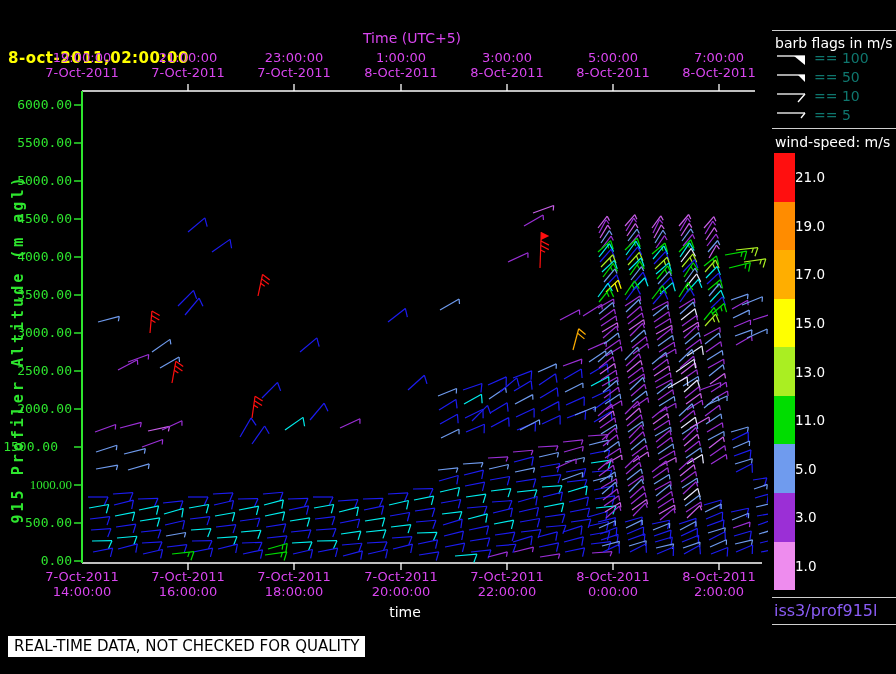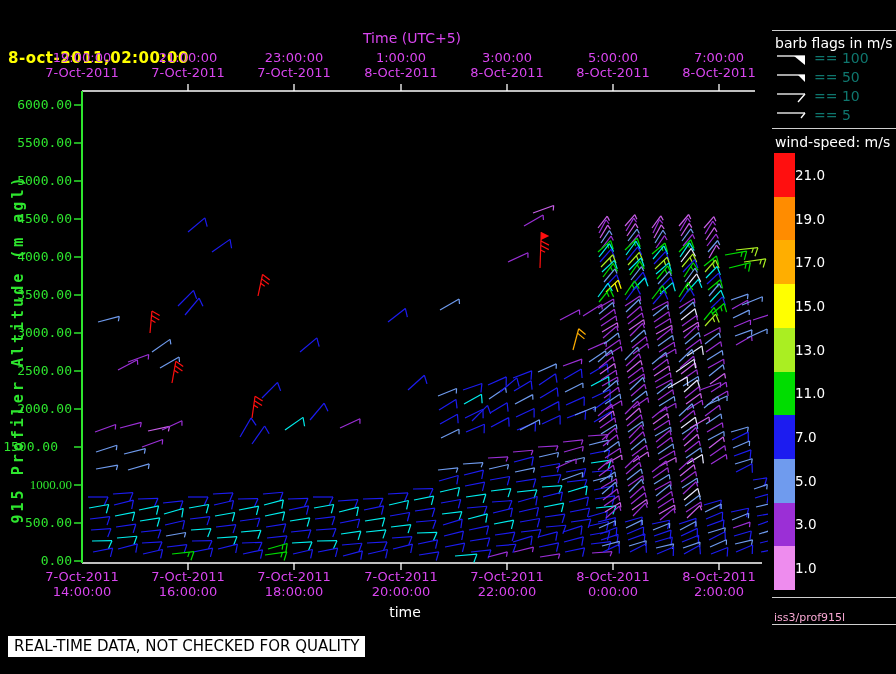--- a/index.html
+++ b/index.html
@@ -22,21 +22,21 @@
   .hline{position:absolute;left:772px;width:124px;height:1px;background:#cfcfcf;}
   .ptext{position:absolute;left:775px;color:#fff;font-size:14px;white-space:nowrap;}
   #legend-rows{position:absolute;left:774px;top:50px;}
   .lrow{display:flex;align-items:flex-start;height:19px;color:#0f766e;font-size:14px;}
   .lrow svg{margin-right:4px;}
   #cbar{position:absolute;left:774px;top:153px;width:120px;height:437px;
         display:flex;flex-direction:column;}
   .crow{flex:1;display:flex;align-items:center;}
   .cswatch{width:21px;height:100%;}
   .clabel{margin-left:0;color:#fff;font-size:13.5px;}
-  .source{position:absolute;left:774px;top:601px;color:#f9a8d4;font-size:11px;margin-top:10px;}
+  .source{position:absolute;left:774px;top:601px;color:#8b5cf6;font-size:16px;}
   .warning{position:absolute;left:8px;top:636px;background:#fff;color:#000;
            font-size:15px;padding:1px 6px 2px 6px;white-space:nowrap;}
 </style>
 </head>
 <body>
 
 <div id="stage">
   <svg id="plot" width="896" height="674">
       <defs>
         <clipPath id="pc">
@@ -2476,24 +2476,20 @@
         </div>
         <div class="crow">
           <div class="cswatch" style="background: rgb(170, 238, 34);"></div>
           <div class="clabel">13.0</div>
         </div>
         <div class="crow">
           <div class="cswatch" style="background: rgb(0, 221, 0);"></div>
           <div class="clabel">11.0</div>
         </div>
         <div class="crow">
-          <div class="cswatch" style="background: rgb(28, 28, 240);"></div>
-          <div class="clabel">7.0</div>
-        </div>
-        <div class="crow">
           <div class="cswatch" style="background: rgb(111, 155, 238);"></div>
           <div class="clabel">5.0</div>
         </div>
         <div class="crow">
           <div class="cswatch" style="background: rgb(155, 47, 214);"></div>
           <div class="clabel">3.0</div>
         </div>
         <div class="crow">
           <div class="cswatch" style="background: rgb(238, 140, 238);"></div>
           <div class="clabel">1.0</div>

